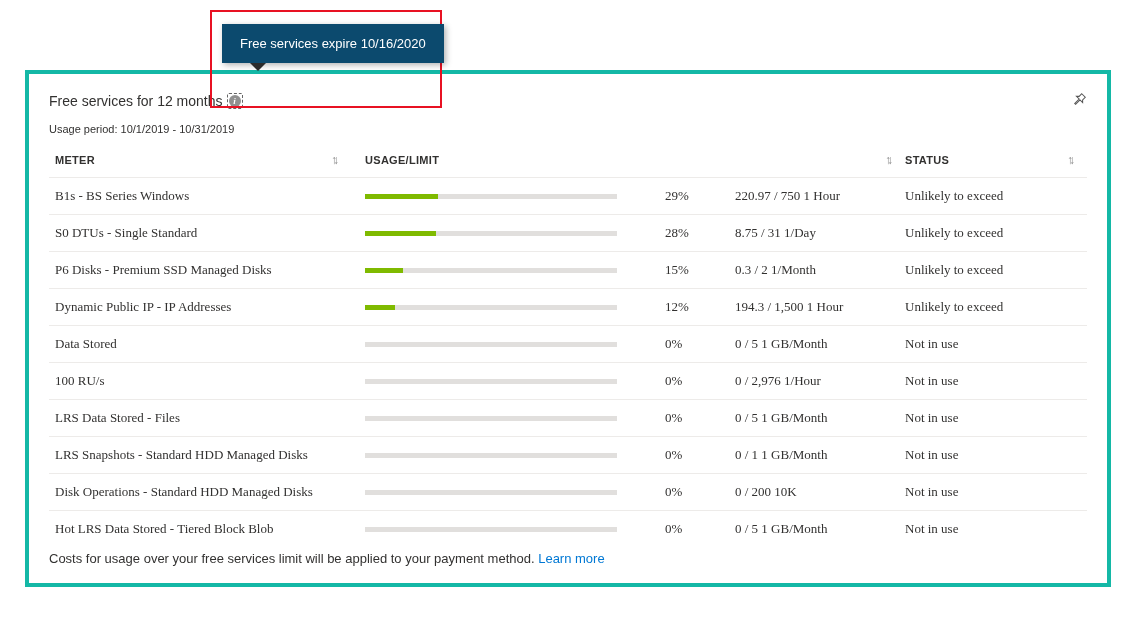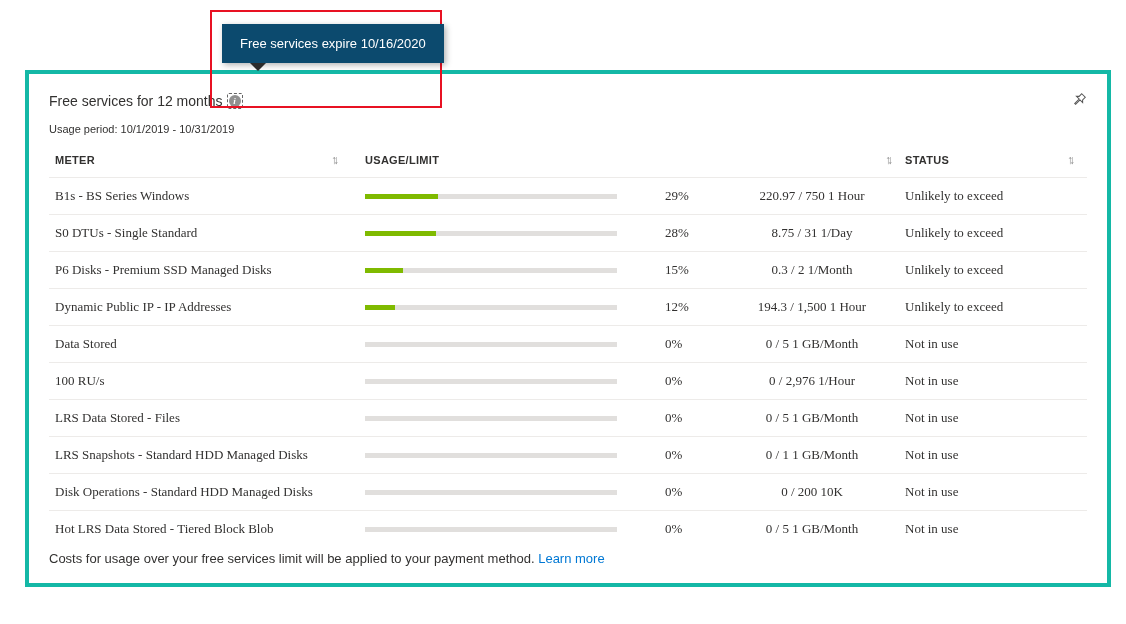--- a/index.html
+++ b/index.html
@@ -142,21 +142,20 @@
       padding: 10px 0;
       font-size: 13px;
       font-family: Liberation Serif, serif;
     }
     .row .col-meter {
       padding-left: 6px;
       display: block;
     }
     .row .col-limit {
       display: block;
-      text-align: center;
     }
     .row .col-status {
       display: block;
     }
     .bar-track {
       width: 252px;
       height: 5px;
       background: #e1dfdd;
       position: relative;
     }

